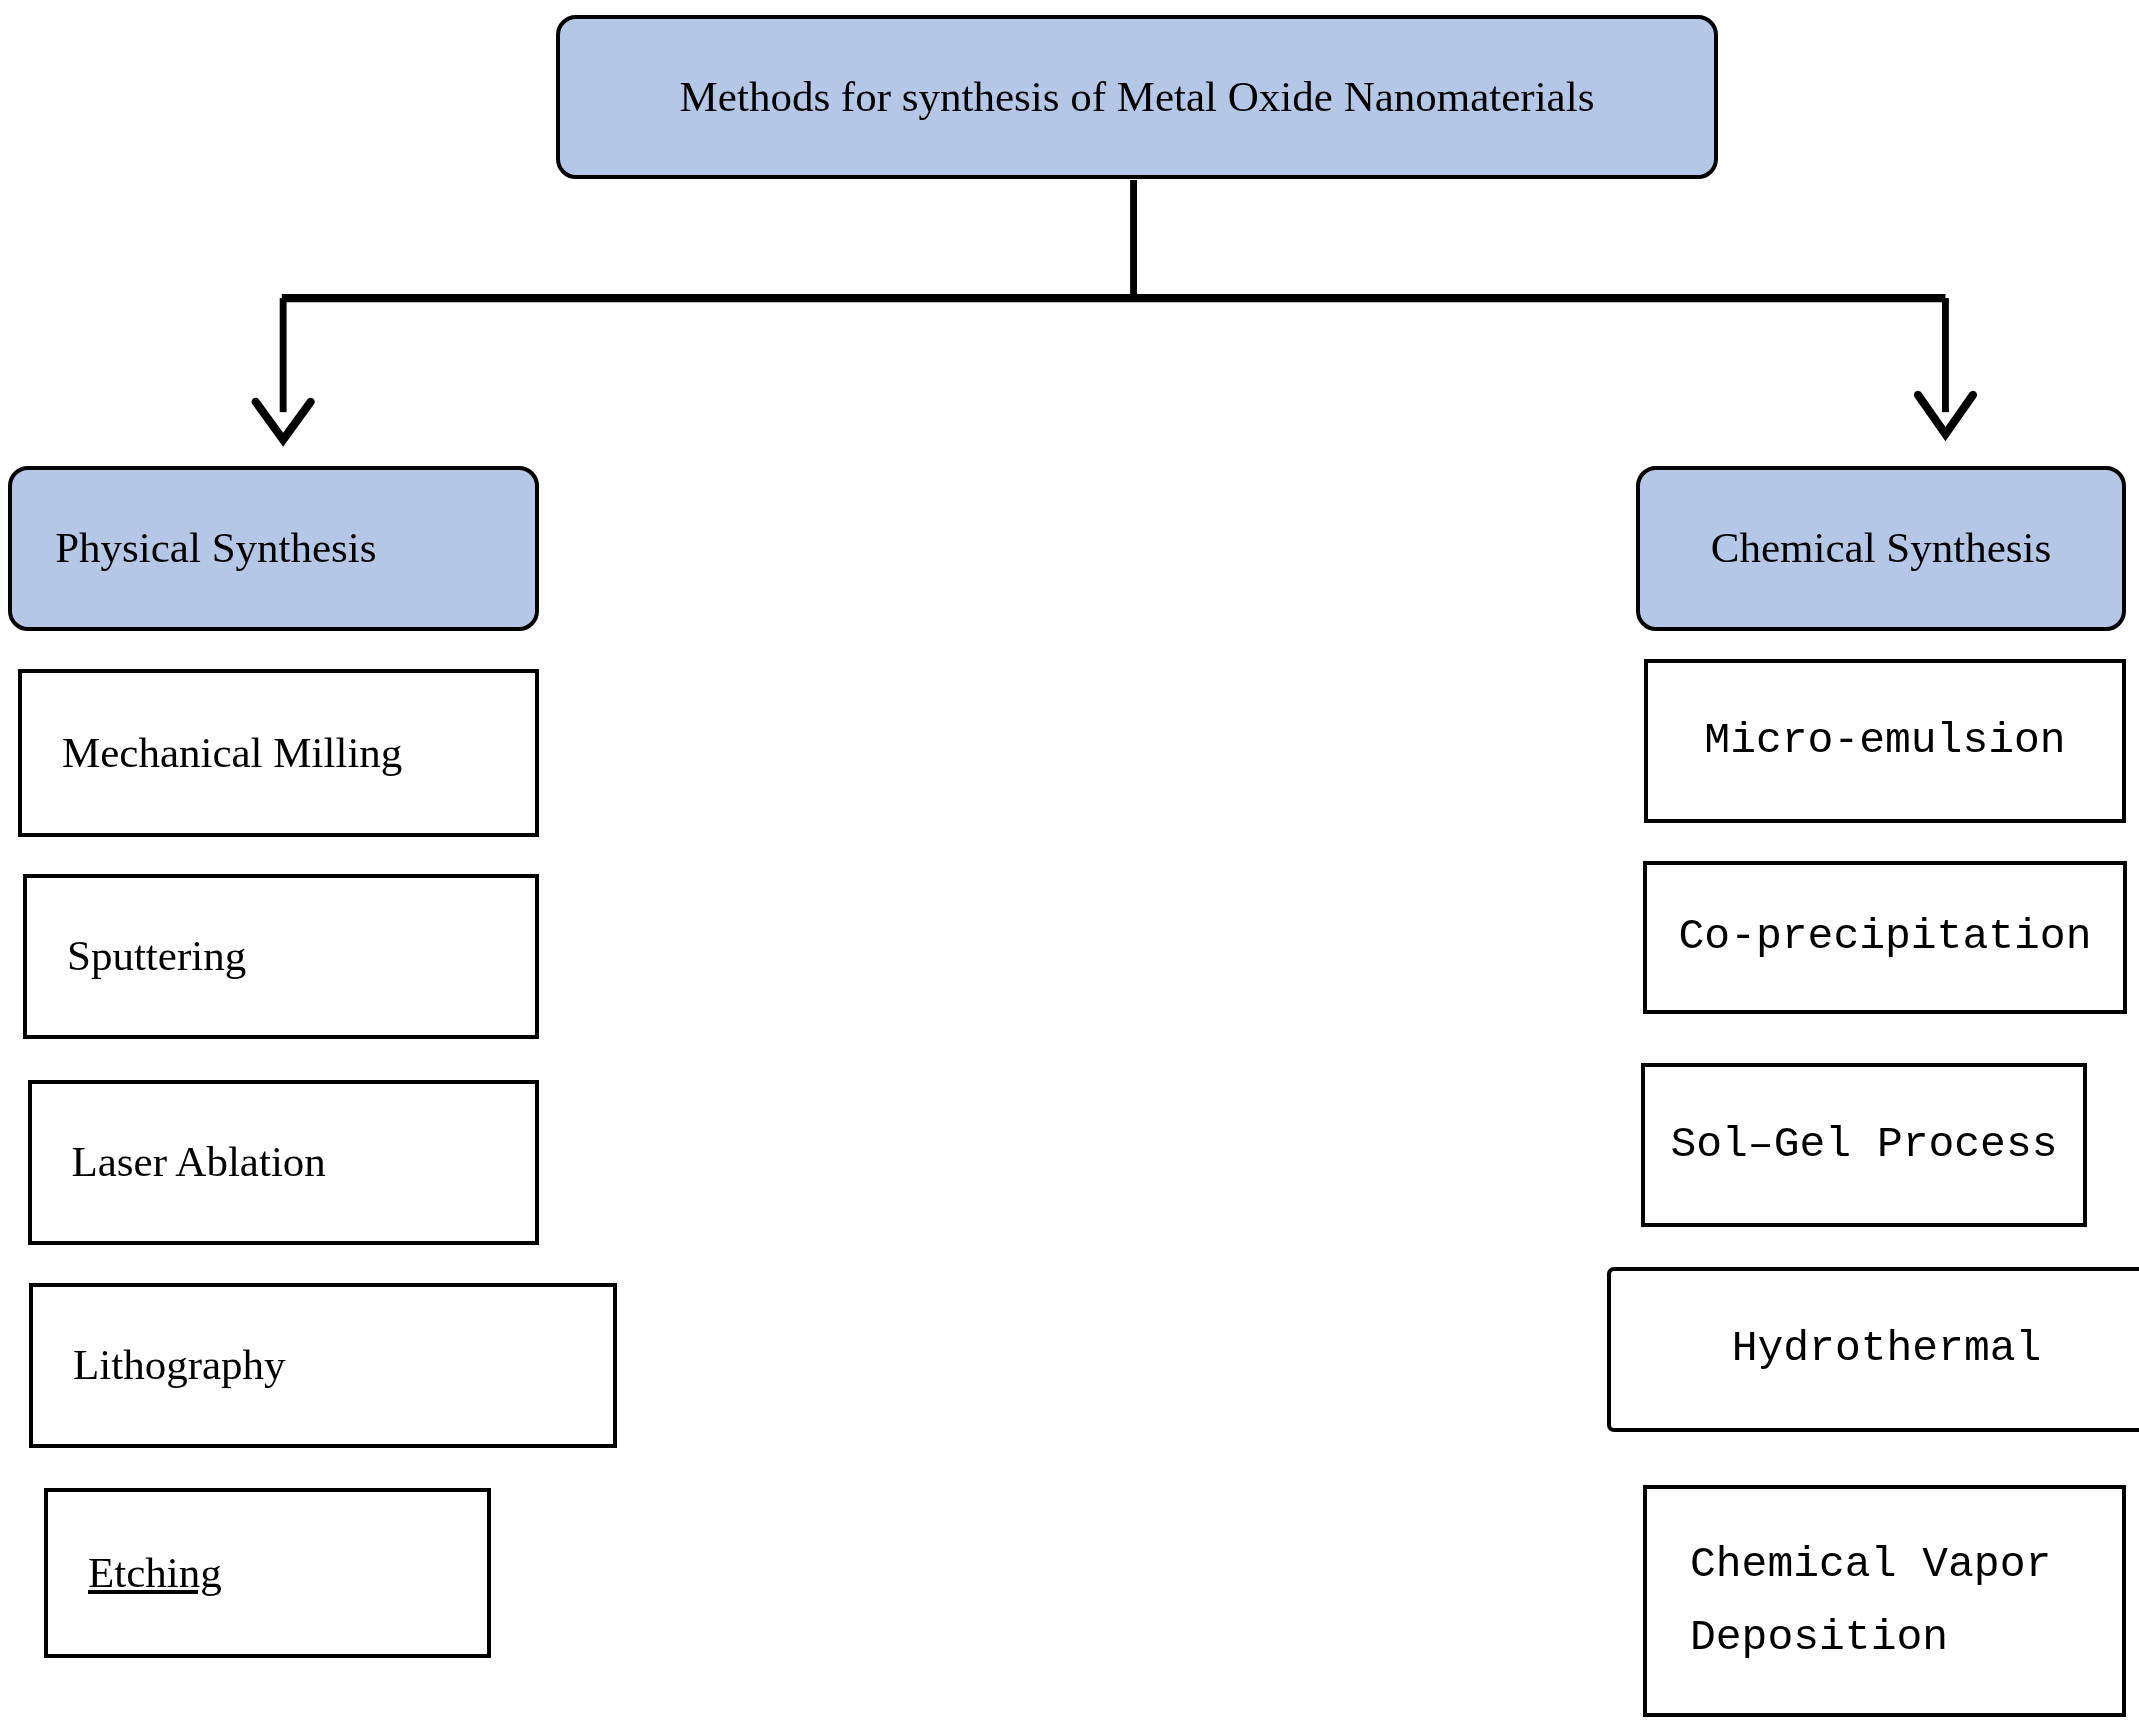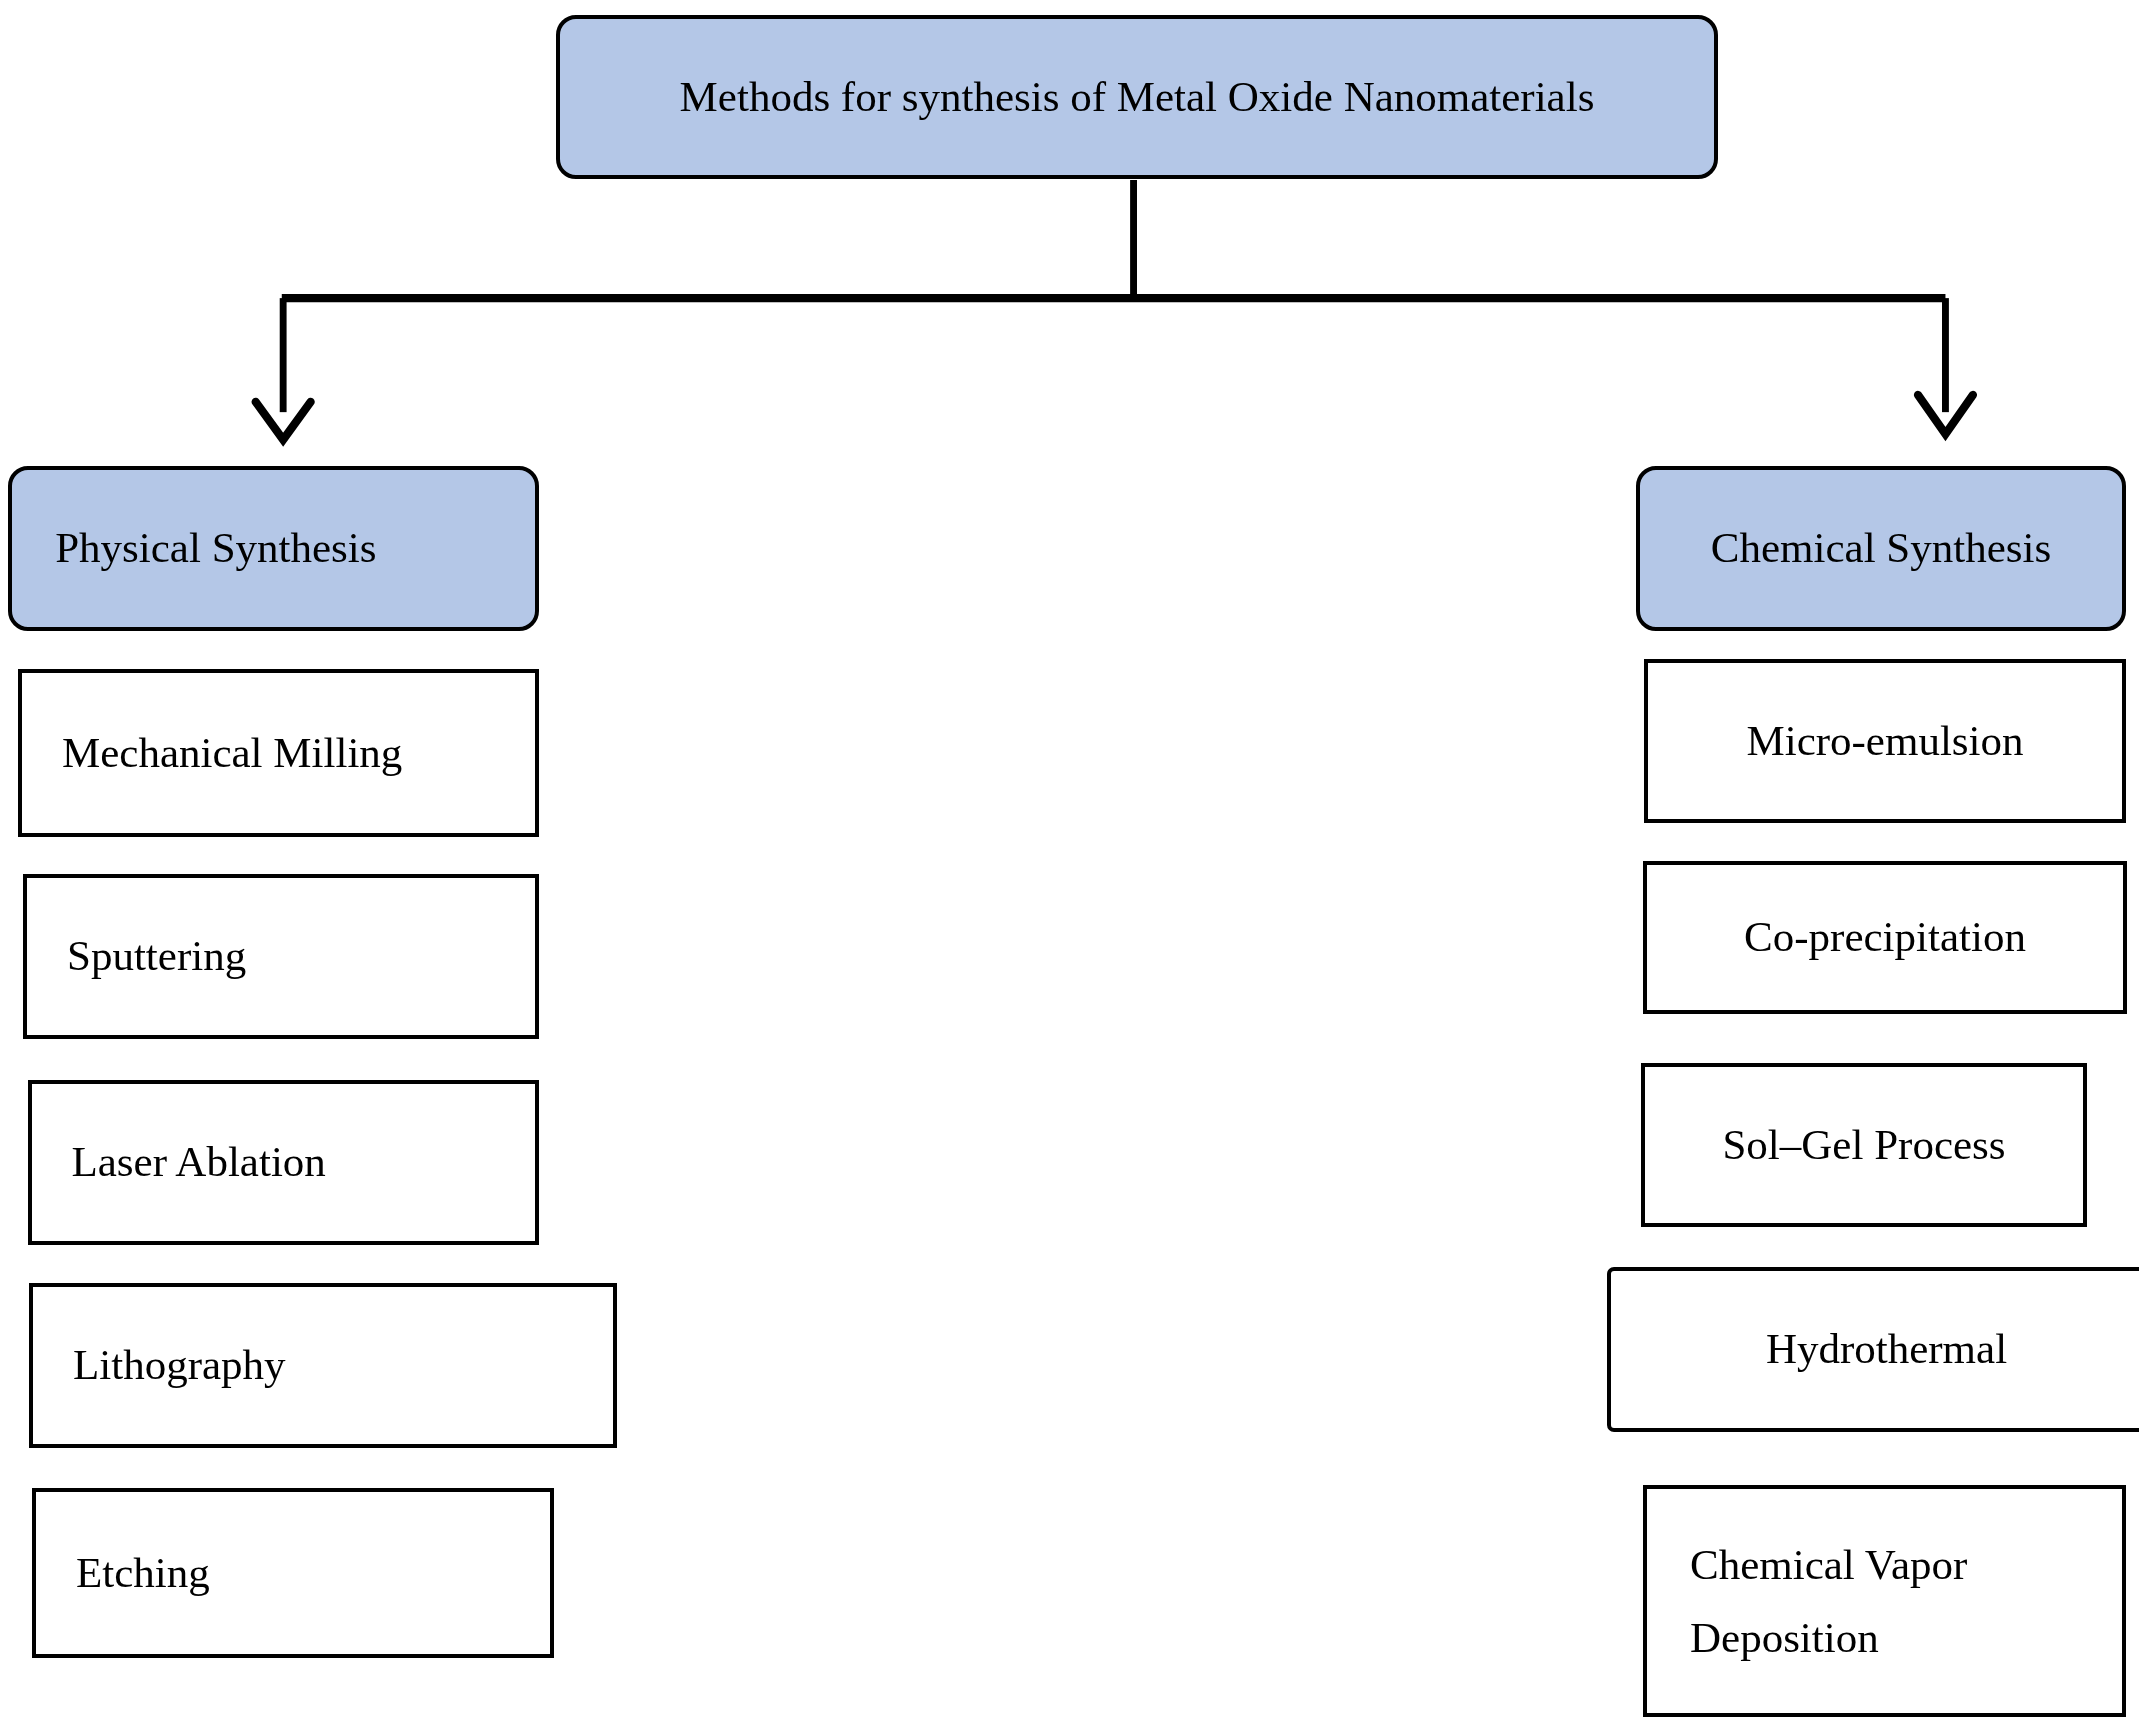--- a/index.html
+++ b/index.html
@@ -77,28 +77,28 @@
   
   .leaf-left .label {
     text-align: left;
     font-size: 43px;
     padding-left: 40px;
   }
   #leaf-l0 { left: 18px;  top: 669px;  width: 521px; height: 168px; }
   #leaf-l1 { left: 23px;  top: 874px; width: 516px; height: 165px; }
   #leaf-l2 { left: 27.5px;  top: 1080px; width: 511px; height: 165px; justify-content: flex-end; }
   #leaf-l3 { left: 29px;  top: 1283px; width: 588px; height: 165px; }
-  #leaf-l4 { left: 32px;  top: 1488px; width: 522px; height: 170px; }
+  #leaf-l4 { left: 44px;  top: 1488px; width: 447px; height: 170px; text-decoration: underline; }
 
   
   .leaf-right .label {
     text-align: center;
     font-size: 43px;
   }
-  .leaf-right { justify-content: center; }
+  .leaf-right { justify-content: center; font-family: Liberation Mono, monospace; }
   #leaf-r0 { left: 1644px; top: 659px;  width: 482px; height: 164px; }
   #leaf-r1 { left: 1643px; top: 861px; width: 484px; height: 153px; }
   #leaf-r2 { left: 1641px; top: 1063px; width: 446px; height: 164px; }
   #leaf-r3 { left: 1607px; top: 1267px; width: 559px; height: 165px; border-radius: 7px; }
   #leaf-r4 { left: 1643px; top: 1485px; width: 483px; height: 232px; }
   #leaf-r4 .label { text-align: left; padding-left: 43px; line-height: 1.7; }
 
   
   #connectors {
     position: absolute;

